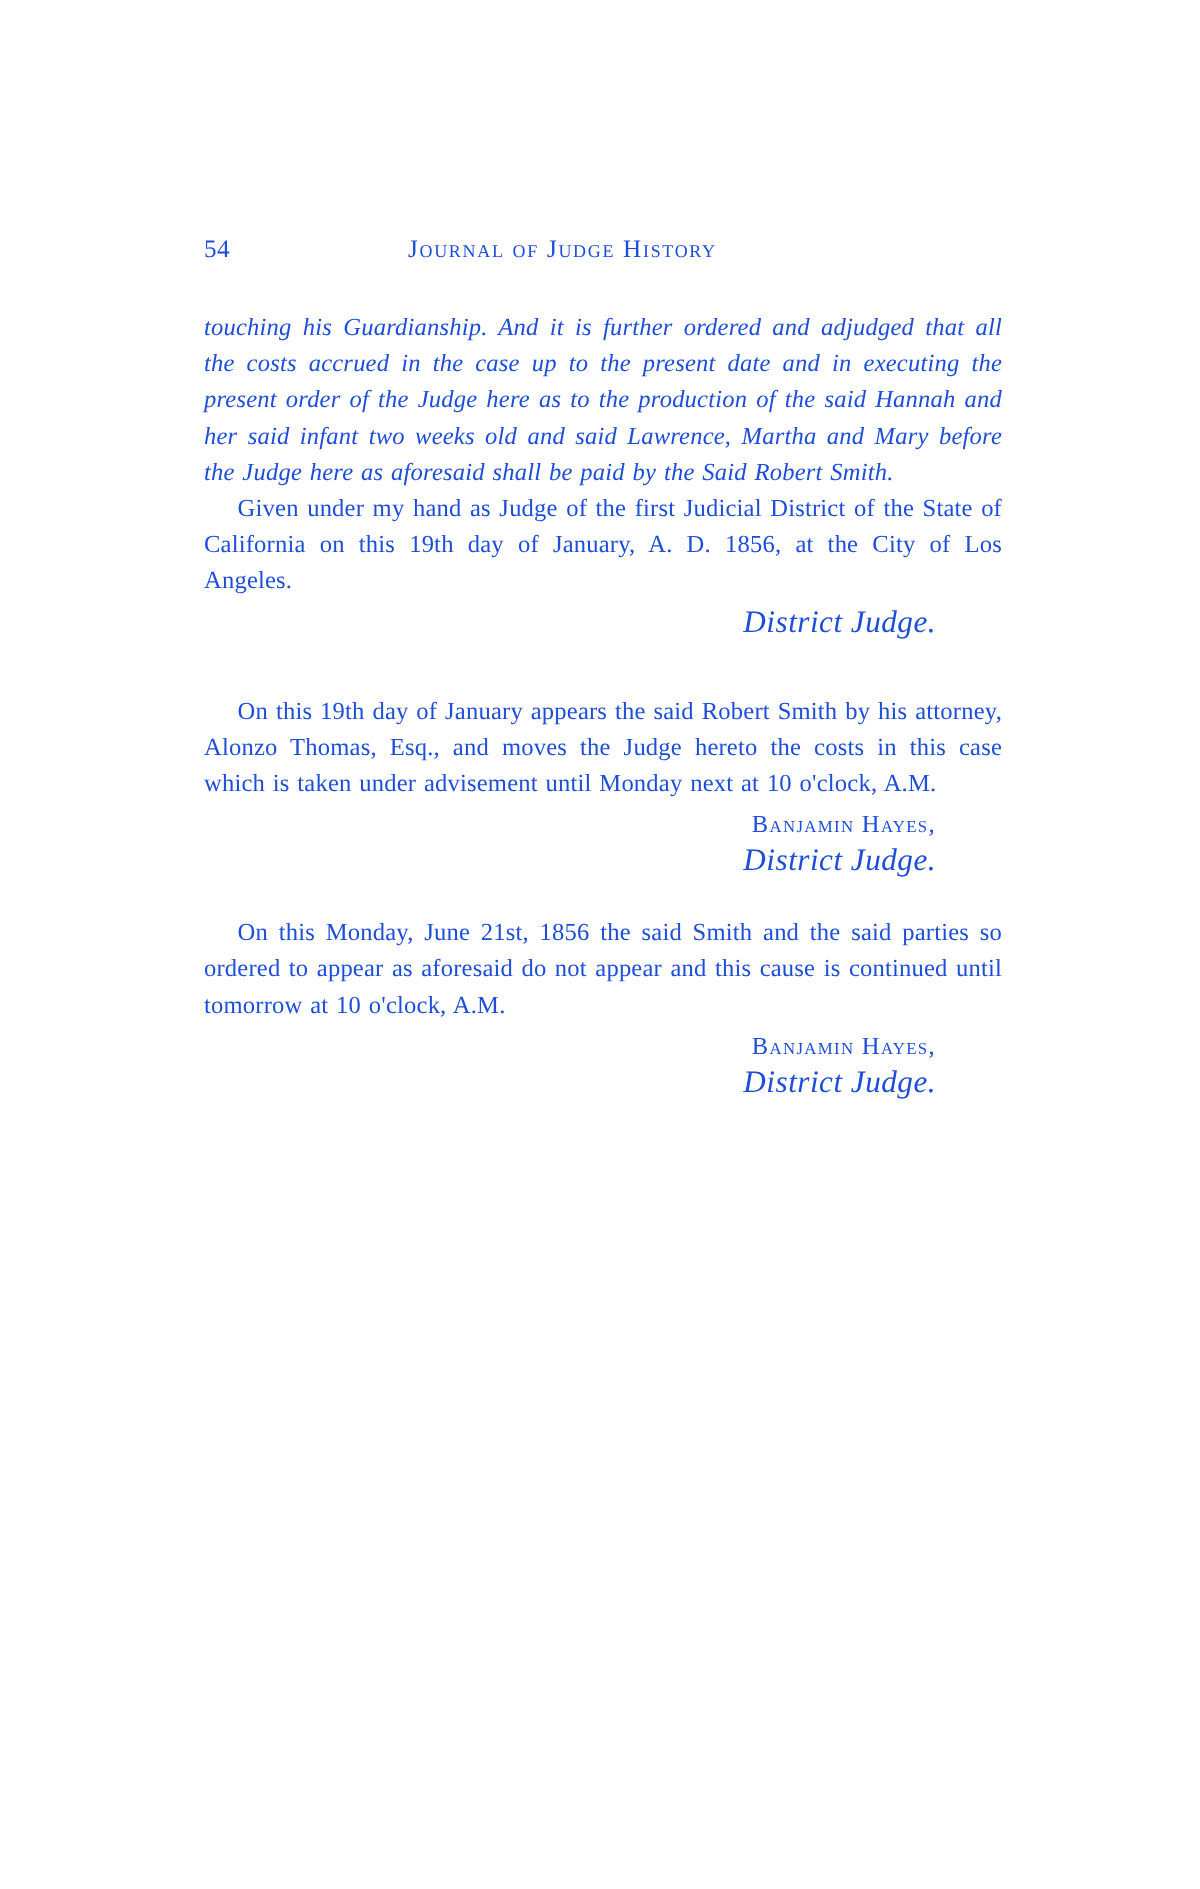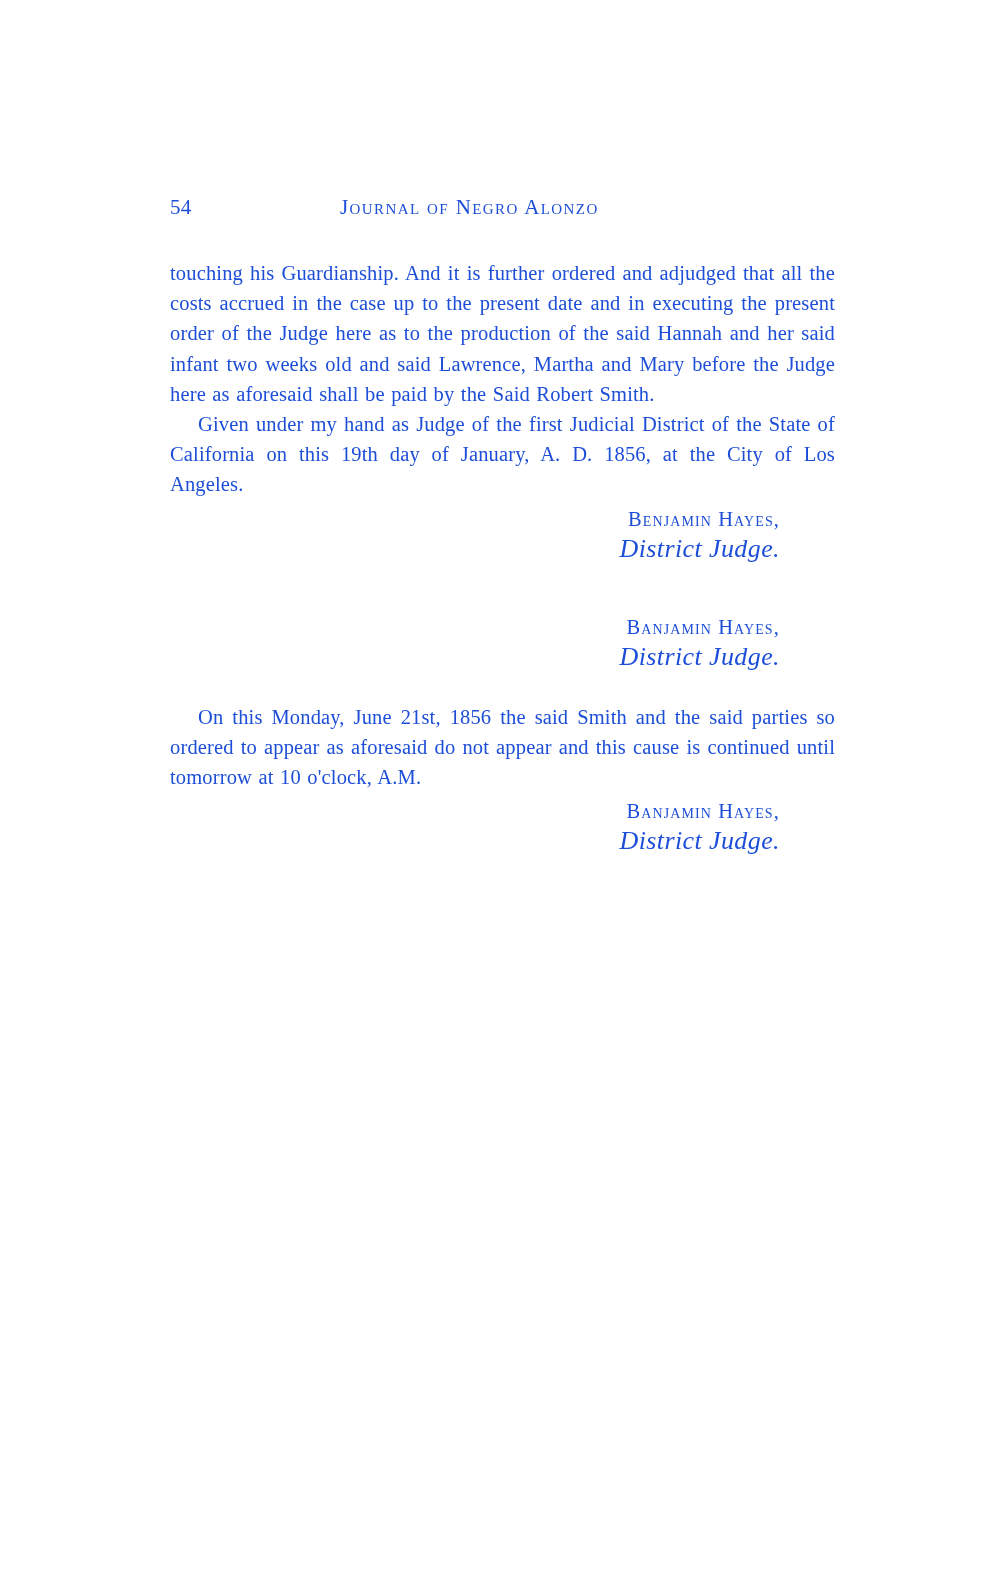--- a/index.html
+++ b/index.html
@@ -42,20 +42,21 @@
   p.body {
     font-size: 20.5px;
     line-height: 30.2px;
     text-align: justify;
     margin: 0;
     letter-spacing: 0.15px;
     word-spacing: 1.2px;
   }
   p.body.noindent {
     text-indent: 0;
+    font-style: italic;
   }
   p.body.indent {
     text-indent: 28px;
   }
   .sig-block {
     margin-top: 4px;
     text-align: right;
     padding-right: 55px;
   }
   .sig-name {
@@ -74,34 +75,34 @@
   .gap-md { height: 30px; }
 </style>
 </head>
 <body>
 
 <div class="page">
   <div class="content">
 
     <div class="header-row">
       <div class="folio">54</div>
-      <div class="running-head">Journal of Negro Alonzo</div>
+      <div class="running-head">Journal of Judge History</div>
     </div>
 
     <p class="body noindent">touching his Guardianship. And it is further ordered and adjudged that all the costs accrued in the case up to the present date and in executing the present order of the Judge here as to the production of the said Hannah and her said infant two weeks old and said Lawrence, Martha and Mary before the Judge here as aforesaid shall be paid by the Said Robert Smith.</p>
 
     <p class="body indent">Given under my hand as Judge of the first Judicial District of the State of California on this 19th day of January, A. D. 1856, at the City of Los Angeles.</p>
 
     <div class="sig-block">
-      <div class="sig-name">Benjamin Hayes,</div>
       <div class="sig-title">District Judge.</div>
     </div>
 
     <div class="gap-lg"></div>
 
+    <p class="body indent">On this 19th day of January appears the said Robert Smith by his attorney, Alonzo Thomas, Esq., and moves the Judge hereto the costs in this case which is taken under advisement until Monday next at 10 o'clock, A.M.</p>
 
     <div class="sig-block">
       <div class="sig-name">Banjamin Hayes,</div>
       <div class="sig-title">District Judge.</div>
     </div>
 
     <div class="gap-md"></div>
 
     <p class="body indent">On this Monday, June 21st, 1856 the said Smith and the said parties so ordered to appear as aforesaid do not appear and this cause is continued until tomorrow at 10 o'clock, A.M.</p>
 

